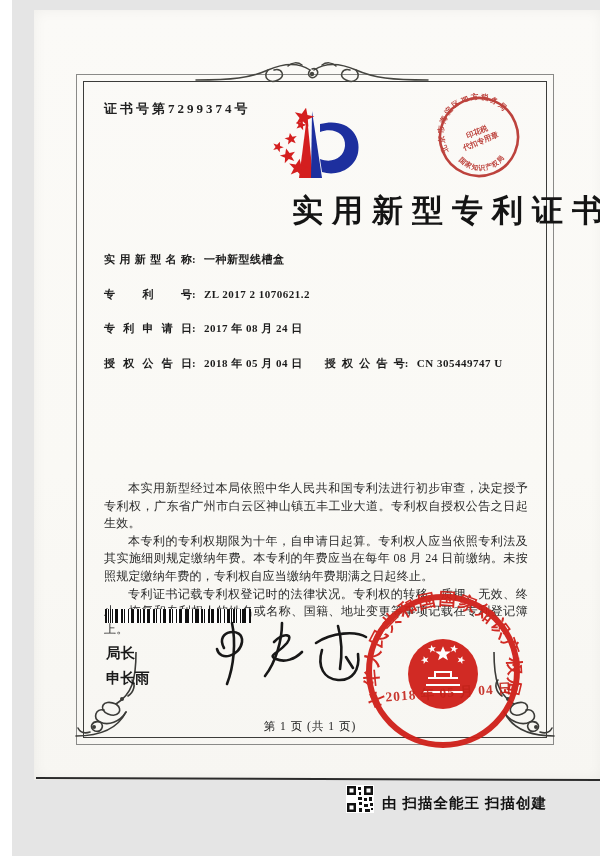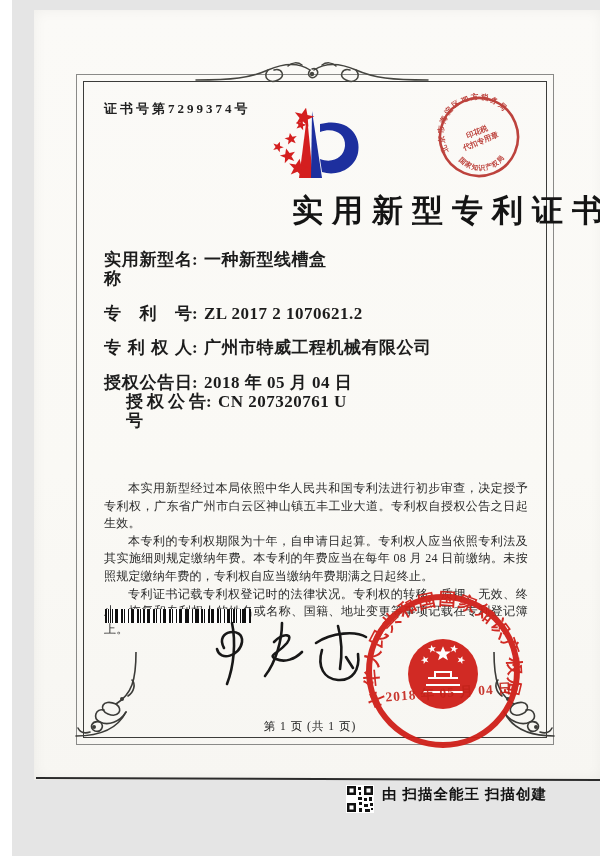--- a/index.html
+++ b/index.html
@@ -30,21 +30,21 @@
 
   .logo { position:absolute; left:248px; top:108px; width:104px; height:88px; }
 
   .tax-seal { position:absolute; left:424px; top:94px; width:86px; height:86px;
     transform:rotate(-22deg); opacity:.92; }
 
   .title { position:absolute; left:0; top:190px; width:600px; text-align:right;
     font-size:31px; font-weight:bold; color:#141414; letter-spacing:9px; text-indent:9px; }
 
   
-  .fields { position:absolute; left:92px; top:250px; width:428px; font-size:17px; color:#1c1c1c; }
+  .fields { position:absolute; left:92px; top:250px; width:428px; font-size:11px; color:#1c1c1c; }
   .frow { margin-bottom:15.5px; line-height:19px; }
   .flabel { display:inline-block; width:88px; text-align:justify; text-align-last:justify;
     font-weight:600; vertical-align:top; }
   .fcolon { display:inline-block; width:12px; font-weight:600; }
   .fvalue { display:inline-block; font-weight:600; vertical-align:top; letter-spacing:.5px; }
   .fvalue.addr { width:372px; line-height:18px; }
   .grant-pair { display:inline-block; margin-left:22px; }
   .flabel.short { width:80px; }
 
   .paras { position:absolute; left:92px; top:480px; width:424px; font-size:12px;
@@ -63,21 +63,21 @@
   .signature { position:absolute; left:182px; top:616px; width:190px; height:84px; }
 
   .main-seal { position:absolute; left:350px; top:590px; width:162px; height:162px; opacity:.95; }
   .seal-date { position:absolute; left:348px; top:684px; width:178px; text-align:center;
     font-size:13.5px; font-weight:700; color:#c3231a; letter-spacing:1px;
     transform:rotate(-4deg); opacity:.9; }
 
   .page-foot { position:absolute; left:0; top:719px; width:596px; text-align:center;
     font-size:11.5px; color:#222; letter-spacing:1px; }
 
-  .scan-foot { position:absolute; left:334px; top:785px; display:flex; align-items:flex-start; }
+  .scan-foot { position:absolute; left:334px; top:785px; display:flex; align-items:flex-end; }
   .scan-foot svg { width:28px; height:28px; }
   .scan-text { margin-left:8px; font-size:14.5px; font-weight:700; color:#111;
     font-family:"Liberation Sans", sans-serif; letter-spacing:1px; }
 </style>
 </head>
 <body>
 
 <div class="stage">
 
   <div class="paper"></div>
@@ -162,35 +162,39 @@
   <div class="title">实用新型专利证书</div>
 
   <div class="fields">
     <div class="frow">
       <span class="flabel">实用新型名称</span><span class="fcolon">:</span><span class="fvalue">一种新型线槽盒</span>
     </div>
     <div class="frow">
       <span class="flabel">专利号</span><span class="fcolon">:</span><span class="fvalue">ZL 2017 2 1070621.2</span>
     </div>
     <div class="frow">
-      <span class="flabel">专利权人</span><span class="fcolon">:</span><span class="fvalue">广州市特威工程机械有限公司</span>
-    </div>
-    <div class="frow">
-      <span class="flabel">授权公告日</span><span class="fcolon">:</span><span class="fvalue">2018 年 05 月 04 日</span><span class="grant-pair"><span class="flabel short">授权公告号</span><span class="fcolon">:</span><span class="fvalue">CN 207320761 U</span></span>
+      <span class="flabel">专利申请日</span><span class="fcolon">:</span><span class="fvalue">2017 年 08 月 24 日</span>
+    </div>
+    <div class="frow">
+      <span class="flabel">授权公告日</span><span class="fcolon">:</span><span class="fvalue">2018 年 05 月 04 日</span><span class="grant-pair"><span class="flabel short">授权公告号</span><span class="fcolon">:</span><span class="fvalue">CN 305449747 U</span></span>
     </div>
   </div>
 
   <div class="paras">
     <p>本实用新型经过本局依照中华人民共和国专利法进行初步审查，决定授予专利权，广东省广州市白云区神山镇五丰工业大道。专利权自授权公告之日起生效。</p>
     <p>本专利的专利权期限为十年，自申请日起算。专利权人应当依照专利法及其实施细则规定缴纳年费。本专利的年费应当在每年 08 月 24 日前缴纳。未按照规定缴纳年费的，专利权自应当缴纳年费期满之日起终止。</p>
     <p>专利证书记载专利权登记时的法律状况。专利权的转移、质押、无效、终止、恢复和专利权人的姓名或名称、国籍、地址变更等事项记载在专利登记簿上。</p>
   </div>
 
   <div class="barcode"></div>
 
+  <div class="signer">
+    <div>局长</div>
+    <div>申长雨</div>
+  </div>
 
   <svg class="signature" viewBox="0 0 190 84">
     <g stroke="#181818" stroke-width="2.6" fill="none" stroke-linecap="round" stroke-linejoin="round">
       <path d="M30,32 C20,14 50,10 48,26 C46,40 26,46 23,33"></path>
       <path d="M38,7 C42,26 40,50 33,68"></path>
       <path d="M80,26 C90,16 100,18 93,27 C84,38 73,39 82,43 C91,47 101,43 108,36"></path>
       <path d="M88,7 C88,24 82,46 71,60"></path>
       <path d="M122,27 C138,16 162,15 172,21"></path>
       <path d="M144,10 C148,24 148,40 146,53"></path>
       <path d="M128,34 C123,51 130,63 144,64 C159,65 166,53 164,38"></path>

